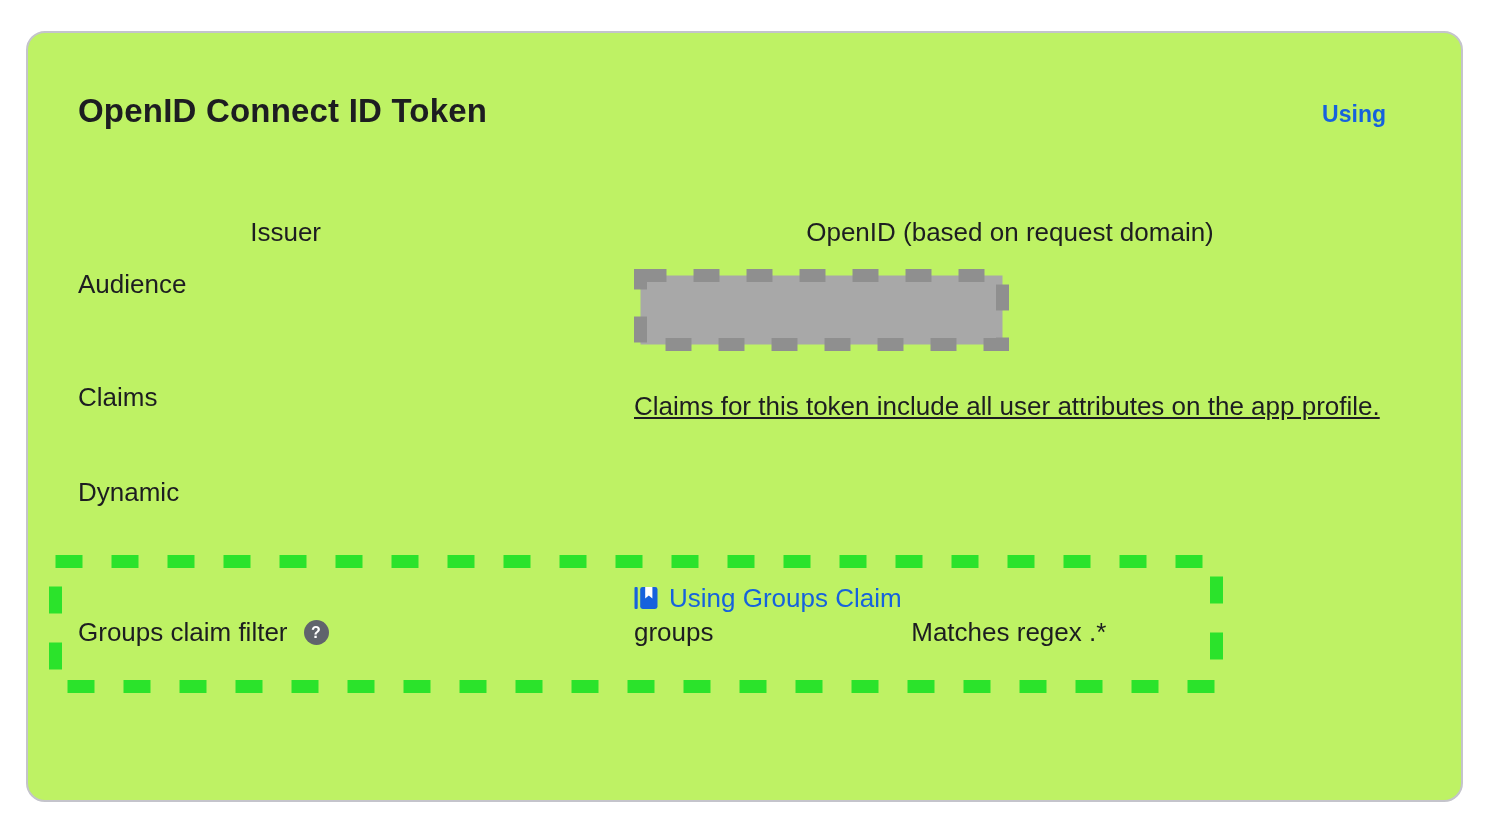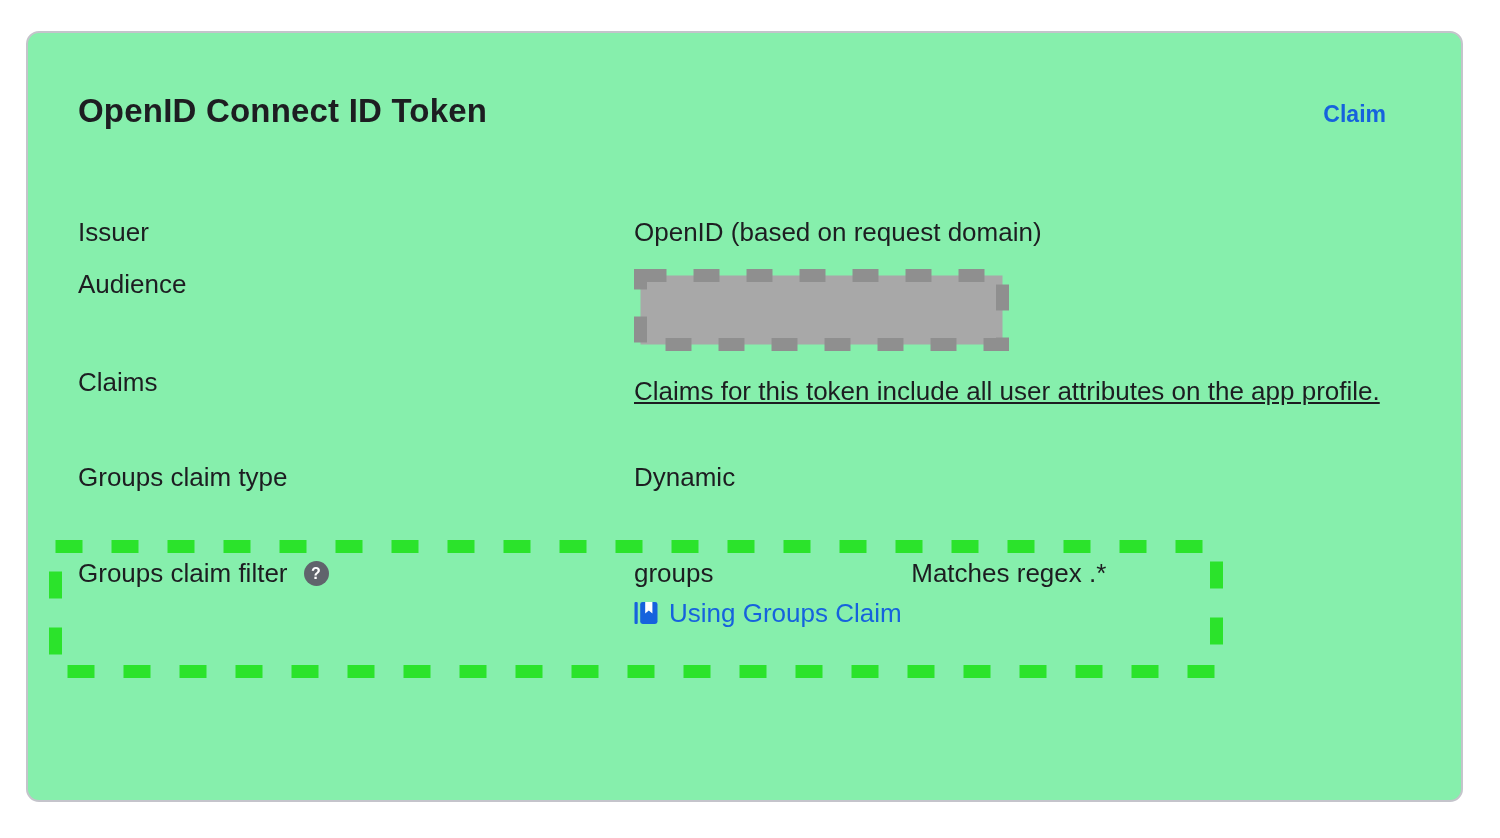--- a/index.html
+++ b/index.html
@@ -1,36 +1,36 @@
 <!DOCTYPE html>
 <html><head>
 <meta charset="utf-8">
 <style>
   * { margin:0; padding:0; box-sizing:border-box; }
   html,body { width:1500px; height:838px; background:#ffffff; overflow:hidden;
               font-family:"Liberation Sans", sans-serif; color:#1d1d21; }
   .card {
     margin-left:26px; margin-top:31px;
     width:1437px; height:771px;
-    background:#86efac;
+    background:#bef264;
     border:2px solid #c4c4cb;
-    border-radius:13px;
+    border-radius:19px;
     padding:58px 75px 0 50px;
   }
   .card-header { display:flex; justify-content:space-between; align-items:baseline; line-height:40px; }
   .card-title { font-size:33px; font-weight:700; letter-spacing:0.2px; color:#1d1d21; }
   .edit-link { font-size:23px; font-weight:700; color:#1662dd; text-decoration:none; cursor:pointer; }
 
   .row { display:flex; align-items:flex-start; font-size:26px; line-height:30px; }
   .row .label { width:556px; flex-shrink:0; color:#1d1d21; }
   .row .value { color:#1d1d21; }
 
-  .row-issuer   { margin-top:83px; }
+  .row-issuer   { margin-top:83px;justify-content:center; }
   .row-audience { margin-top:22px; align-items:flex-start; height:80px; }
-  .row-claims   { margin-top:18px; }
+  .row-claims   { margin-top:33px; }
   .row-claims .value { width:800px; line-height:49px;text-decoration:underline; }
   .row-type     { margin-top:46px; }
 
   .redaction-svg { display:block; }
 
   .filter-section {
     position:relative;
     margin-top:48px;
     margin-left:-29px;
     width:1174px;
@@ -56,21 +56,21 @@
   }
   .doc-link .book-svg { display:block; }
 </style>
 </head>
 <body>
 
 <section class="card">
 
   <header class="card-header">
     <h1 class="card-title">OpenID Connect ID Token</h1>
-    <a class="edit-link" href="#">Claim</a>
+    <a class="edit-link" href="#">Using</a>
   </header>
 
   <div class="row row-issuer">
     <div class="label">Issuer</div>
     <div class="value">OpenID (based on request domain)</div>
   </div>
 
   <div class="row row-audience">
     <div class="label">Audience</div>
     <div class="value">
@@ -79,48 +79,47 @@
       </svg>
     </div>
   </div>
 
   <div class="row row-claims">
     <div class="label">Claims</div>
     <div class="value">Claims for this token include all user attributes on the app profile.</div>
   </div>
 
   <div class="row row-type">
-    <div class="label">Groups claim type</div>
     <div class="value">Dynamic</div>
   </div>
 
   <div class="filter-section">
     <svg class="highlight-svg" width="1174" height="138" viewBox="0 0 1174 138">
       <rect x="6.5" y="6.5" width="1161" height="125" fill="none" stroke="#2be32b" stroke-width="13" stroke-dasharray="27 29"></rect>
     </svg>
-
-    <div class="row">
-      <div class="label-wrap">
-        <span>Groups claim filter</span>
-        <span class="help-icon">?</span>
-      </div>
-      <div class="value">
-        <span class="claim-name">groups</span>
-        <span>Matches regex .*</span>
-      </div>
-    </div>
 
     <div class="row row-link">
       <div class="label"></div>
       <div class="value">
         <a class="doc-link" href="#">
           <svg class="book-svg" width="24" height="26" viewBox="0 0 24 26">
             <rect x="0.5" y="2" width="3.2" height="22" rx="1" fill="#1662dd"></rect>
             <rect x="6.2" y="2" width="17.3" height="22" rx="2.4" fill="#1662dd"></rect>
             <polygon points="11.2,2 18.4,2 18.4,13.6 14.8,10.4 11.2,13.6" fill="#ffffff"></polygon>
           </svg>
           <span>Using Groups Claim</span>
         </a>
       </div>
     </div>
+
+    <div class="row">
+      <div class="label-wrap">
+        <span>Groups claim filter</span>
+        <span class="help-icon">?</span>
+      </div>
+      <div class="value">
+        <span class="claim-name">groups</span>
+        <span>Matches regex .*</span>
+      </div>
+    </div>
   </div>
 
 </section>
 
 </body></html>

